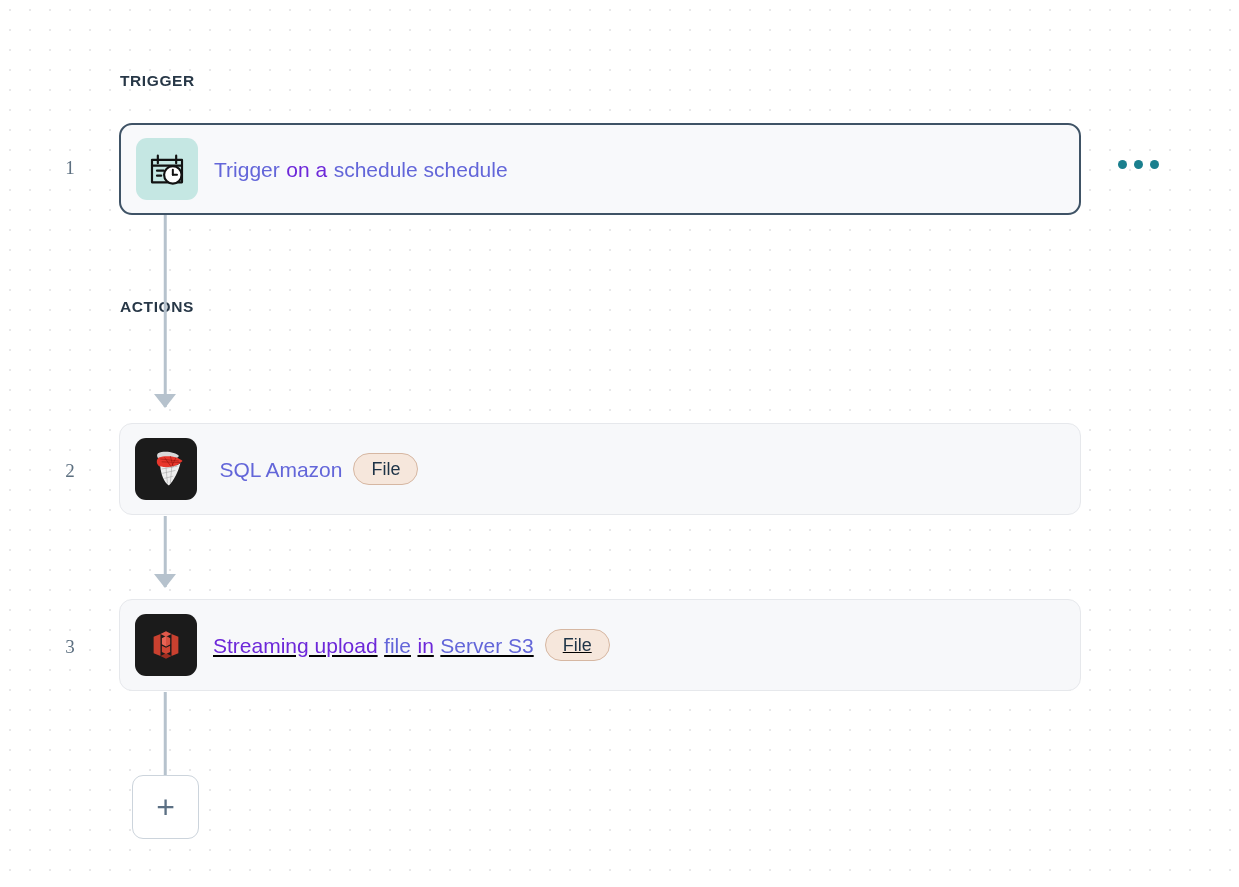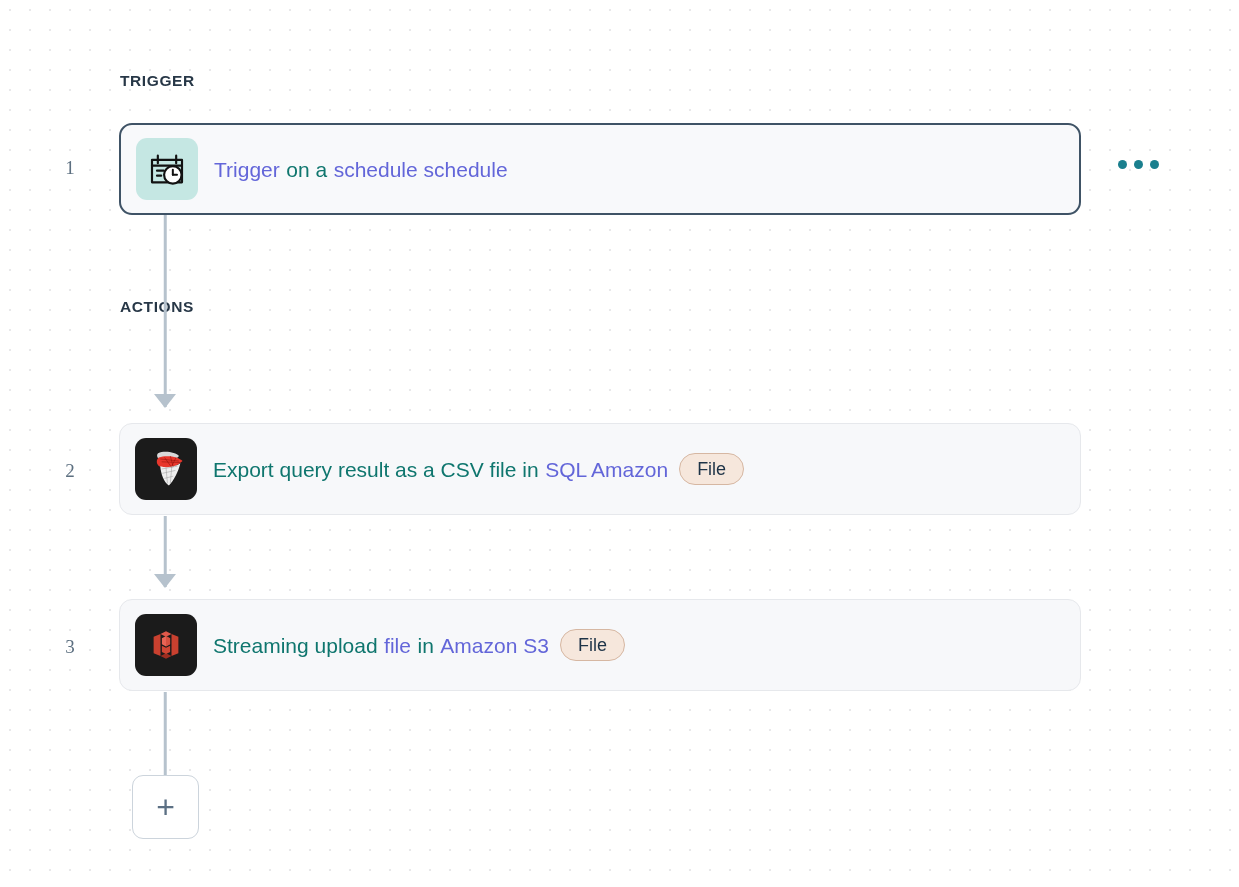--- a/index.html
+++ b/index.html
@@ -105,21 +105,21 @@
     display: flex;
     align-items: center;
     flex-wrap: nowrap;
     white-space: nowrap;
     line-height: 1;
   }
   .card-text .lnk {
     color: #6366d9;
   }
   .card-text .plain {
-    color: #0f766e;
+    color: #6d28d9;
   }
   .card-text .sp { width: 0.31em; display: inline-block; }
 
   .badge {
     margin-left: 11px;
     display: inline-flex;
     align-items: center;
     justify-content: center;
     height: 32px;
     padding: 0 17px;
@@ -262,49 +262,48 @@
         <path d="M24 28 C33 31, 45 29, 52 24 C49 36, 43 48, 36 55 C29 50, 25 39, 24 28 Z" fill="#eeeeee"></path>
         <g stroke="#8e1109" stroke-width="0.9" opacity="0.85" fill="none">
           <path d="M24 18 L50 21 M26 22 L52 23 M30 16 L40 30 M38 14 L42 29 M46 16 L40 28"></path>
         </g>
         <g stroke="#9a9a9a" stroke-width="0.8" opacity="0.9" fill="none">
           <path d="M26 32 L48 28 M27 38 L45 34 M30 45 L42 42 M32 30 L34 52 M40 29 L38 52"></path>
         </g>
       </svg>
     </div>
     <div class="card-text">
-      <span class="plain">Export query result as a CSV file in</span>
         <span class="sp"></span>
       <span class="lnk">SQL Amazon</span>
       <span class="badge">File</span>
     </div>
   </div>
 
   <div class="step-num" style="top:620px;">3</div>
 
-  <div class="card" style="top:583px;">
+  <div class="card" style="top:583px;text-decoration:underline;">
     <div class="icon-tile dark">
       <svg width="44" height="44" viewBox="0 0 64 64" aria-hidden="true">
         <path d="M14 20 L24 16 L24 48 L14 44 Z" fill="#c9402f"></path>
         <path d="M50 20 L40 16 L40 48 L50 44 Z" fill="#c9402f"></path>
         <path d="M24 16 L32 12 L40 16 L32 20 Z" fill="#e0584a"></path>
         <path d="M24 48 L32 52 L40 48 L32 44 Z" fill="#9e2d20"></path>
         <path d="M26 22 L32 19 L38 22 L38 31 L32 34 L26 31 Z" fill="#e86455"></path>
         <path d="M26 33 L32 36 L38 33 L38 42 L32 45 L26 42 Z" fill="#d14634"></path>
         <path d="M32 19 L38 22 L38 31 L32 34 Z" fill="#c9402f" opacity="0.55"></path>
       </svg>
     </div>
     <div class="card-text">
       <span class="plain">Streaming upload</span>
         <span class="sp"></span>
       <span class="lnk">file</span>
         <span class="sp"></span>
       <span class="plain">in</span>
         <span class="sp"></span>
-      <span class="lnk">Amazon S3</span>
+      <span class="lnk">Server S3</span>
       <span class="badge">File</span>
     </div>
   </div>
 
   <div class="add-btn">+</div>
 
 </div>
 
 <div class="bottom-fade"></div>
 

